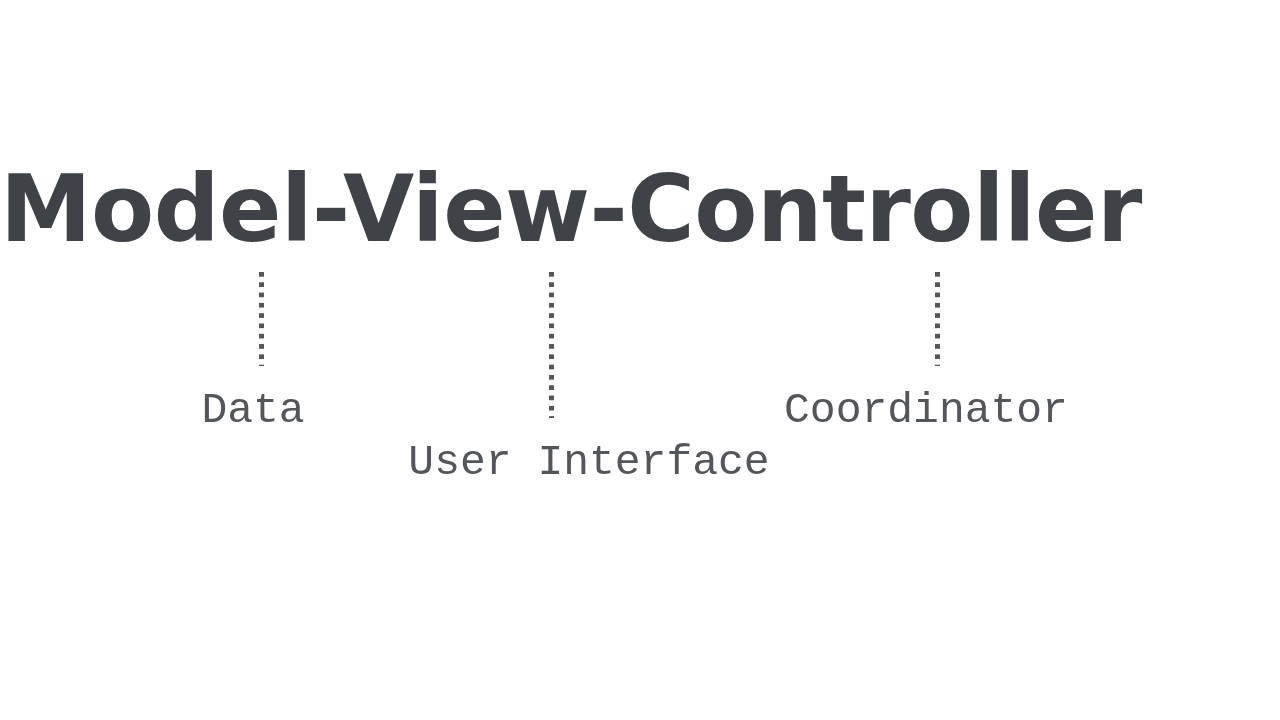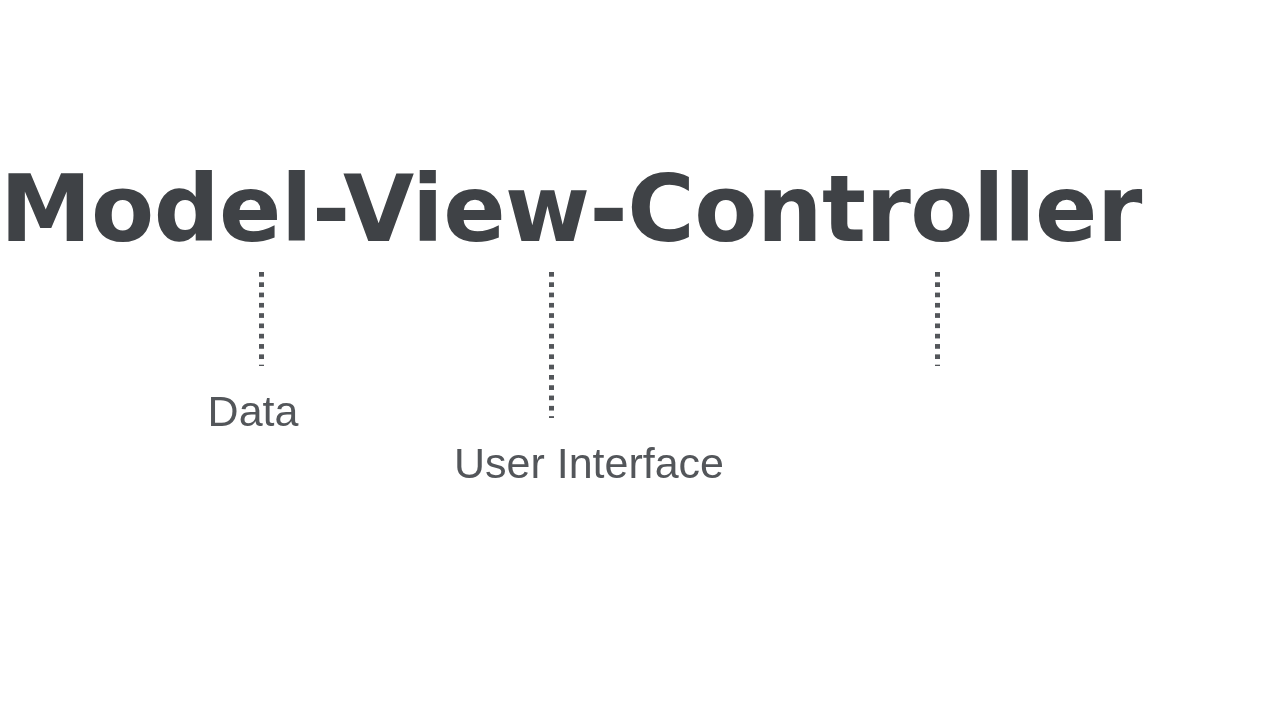--- a/index.html
+++ b/index.html
@@ -53,21 +53,21 @@
     background-size: 5px 10.3px;
   }
 
   .connector.c1 { left: 259px; top: 272px; height: 94px; }
   .connector.c2 { left: 549px; top: 272px; height: 146px; }
   .connector.c3 { left: 935px; top: 272px; height: 94px; }
 
   
   .label {
     position: absolute;
-    font-family: Liberation Sans, sans-serif;
+    font-family: Liberation Mono, monospace;
     font-weight: 300;
     font-size: 43px;
     line-height: 52px;
     color: #53565a;
     white-space: nowrap;
     text-align: center;
     transform: translateX(-50%);
   }
 
   .label.l-data   { left: 253px; top: 385px; }
@@ -84,14 +84,15 @@
   <div class="connector c1"></div>
 
   <div class="connector c2"></div>
 
   <div class="connector c3"></div>
 
   <div class="label l-data">Data</div>
 
   <div class="label l-ui">User Interface</div>
 
+  <div class="label l-coord">Coordinator</div>
 
 </div>
 
 </body></html>

